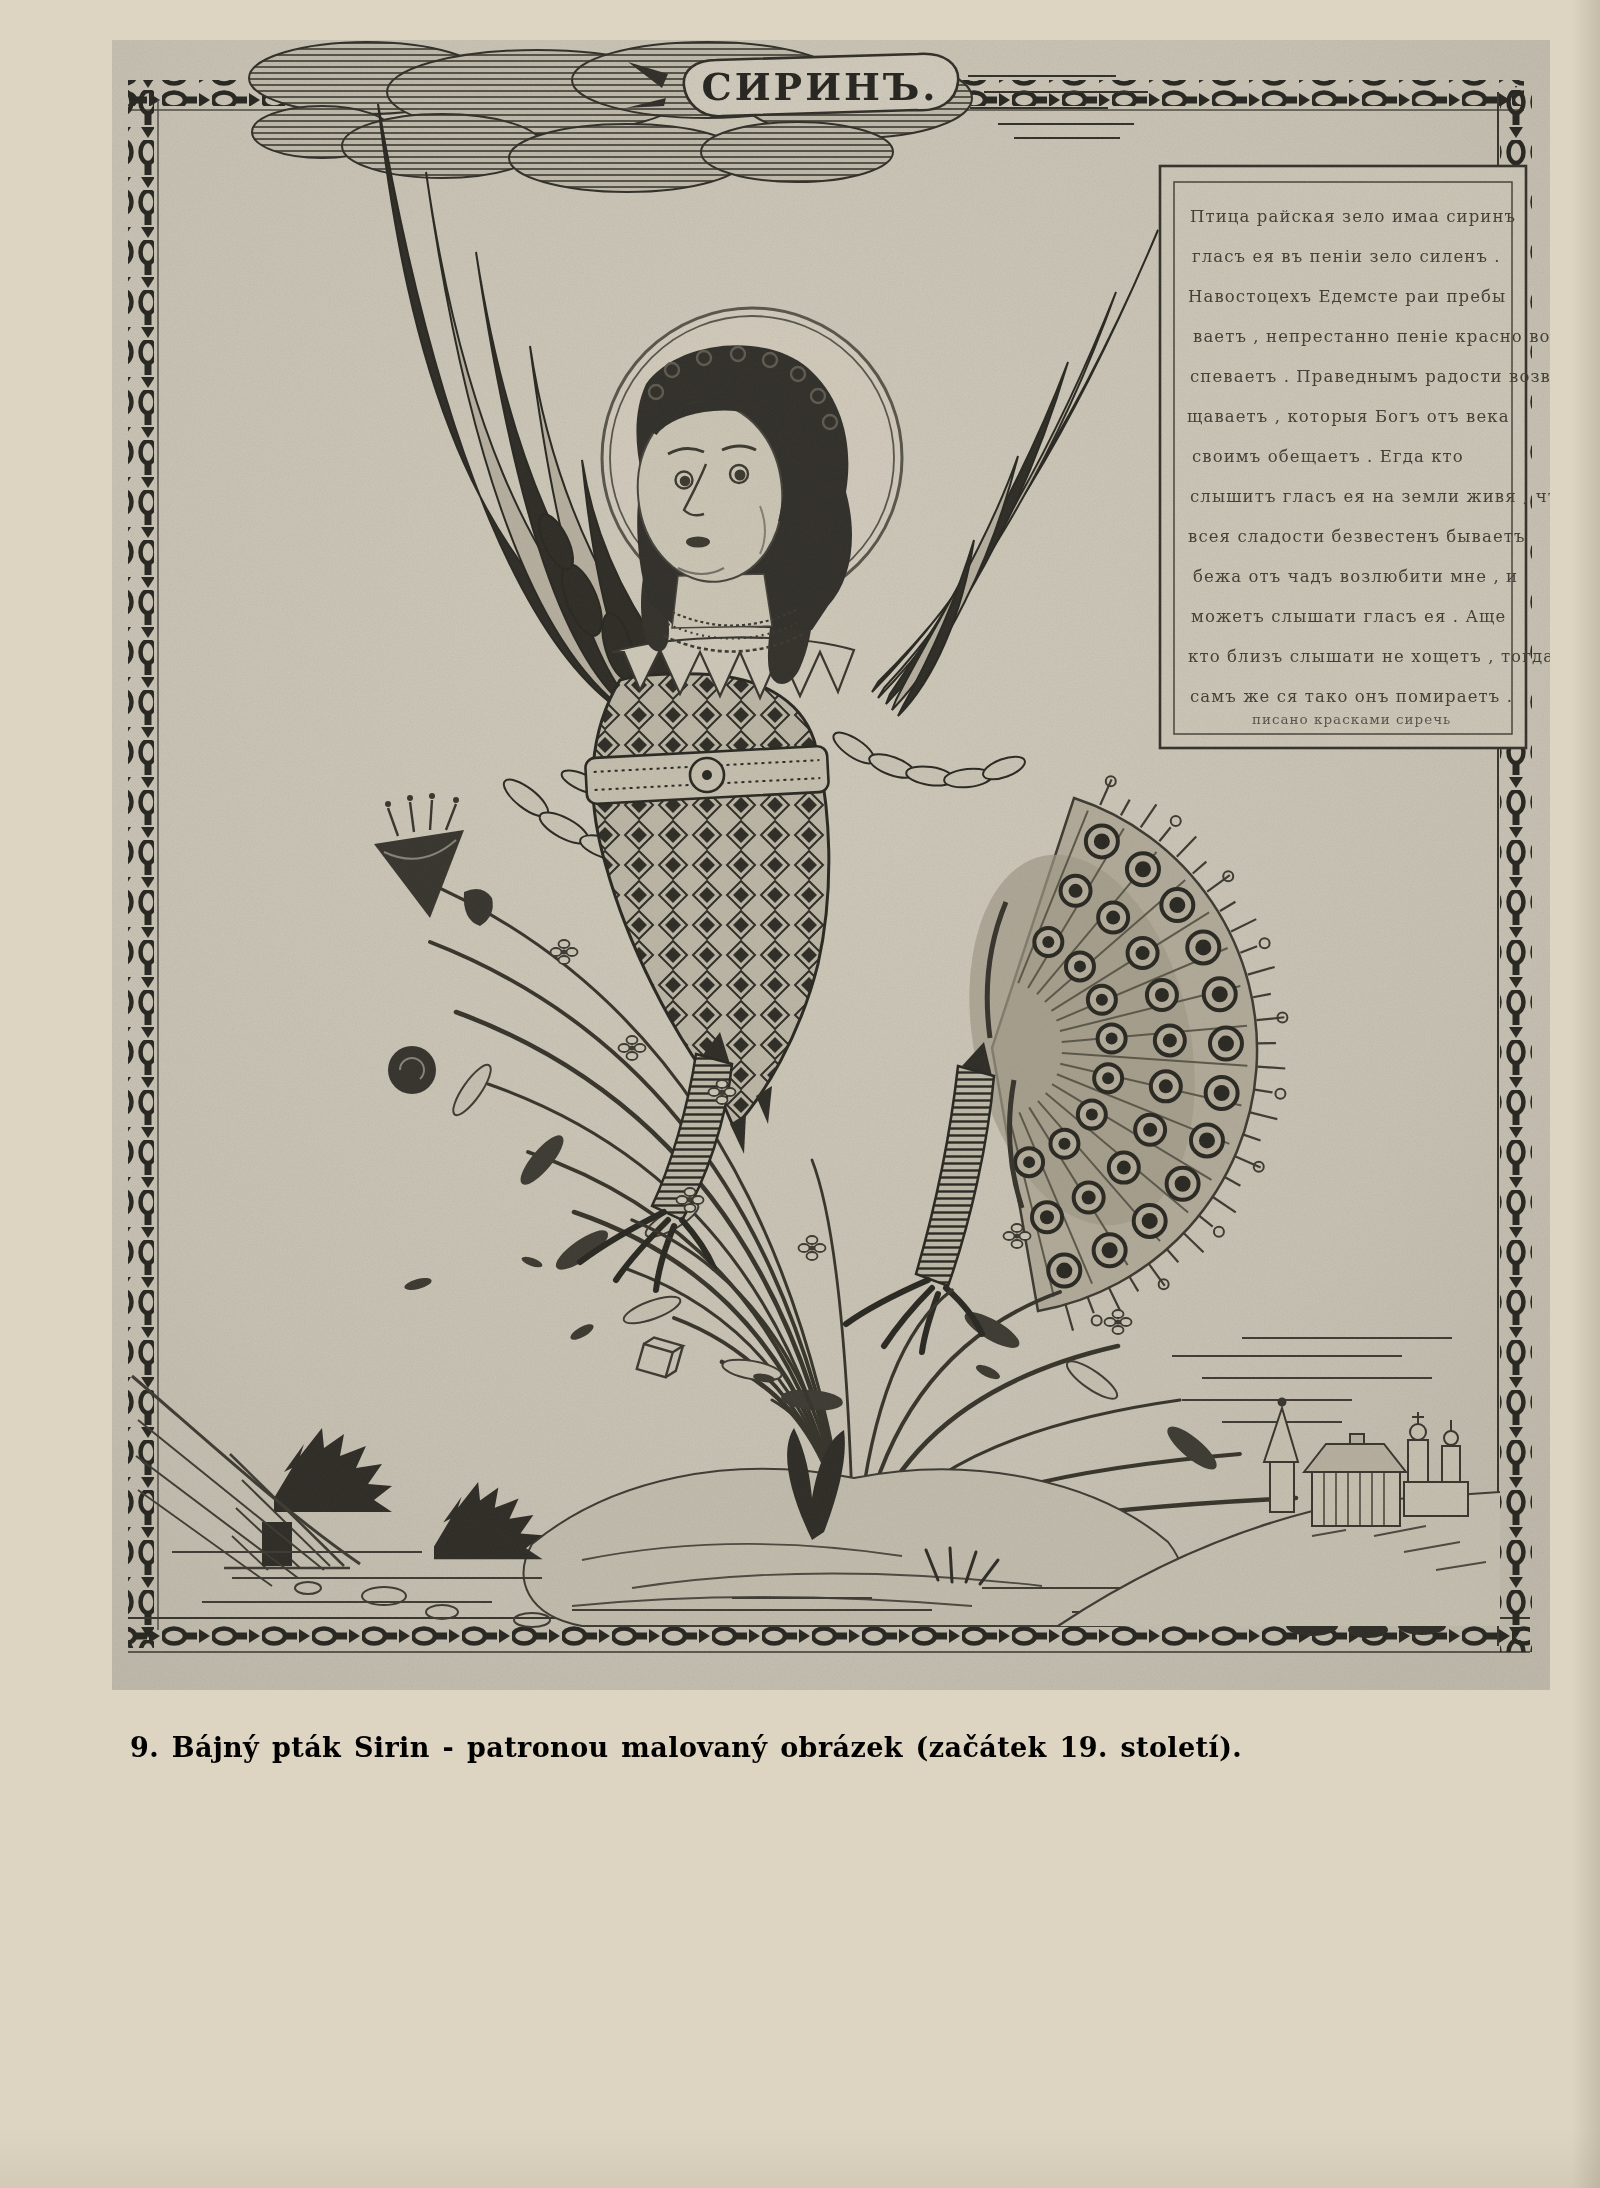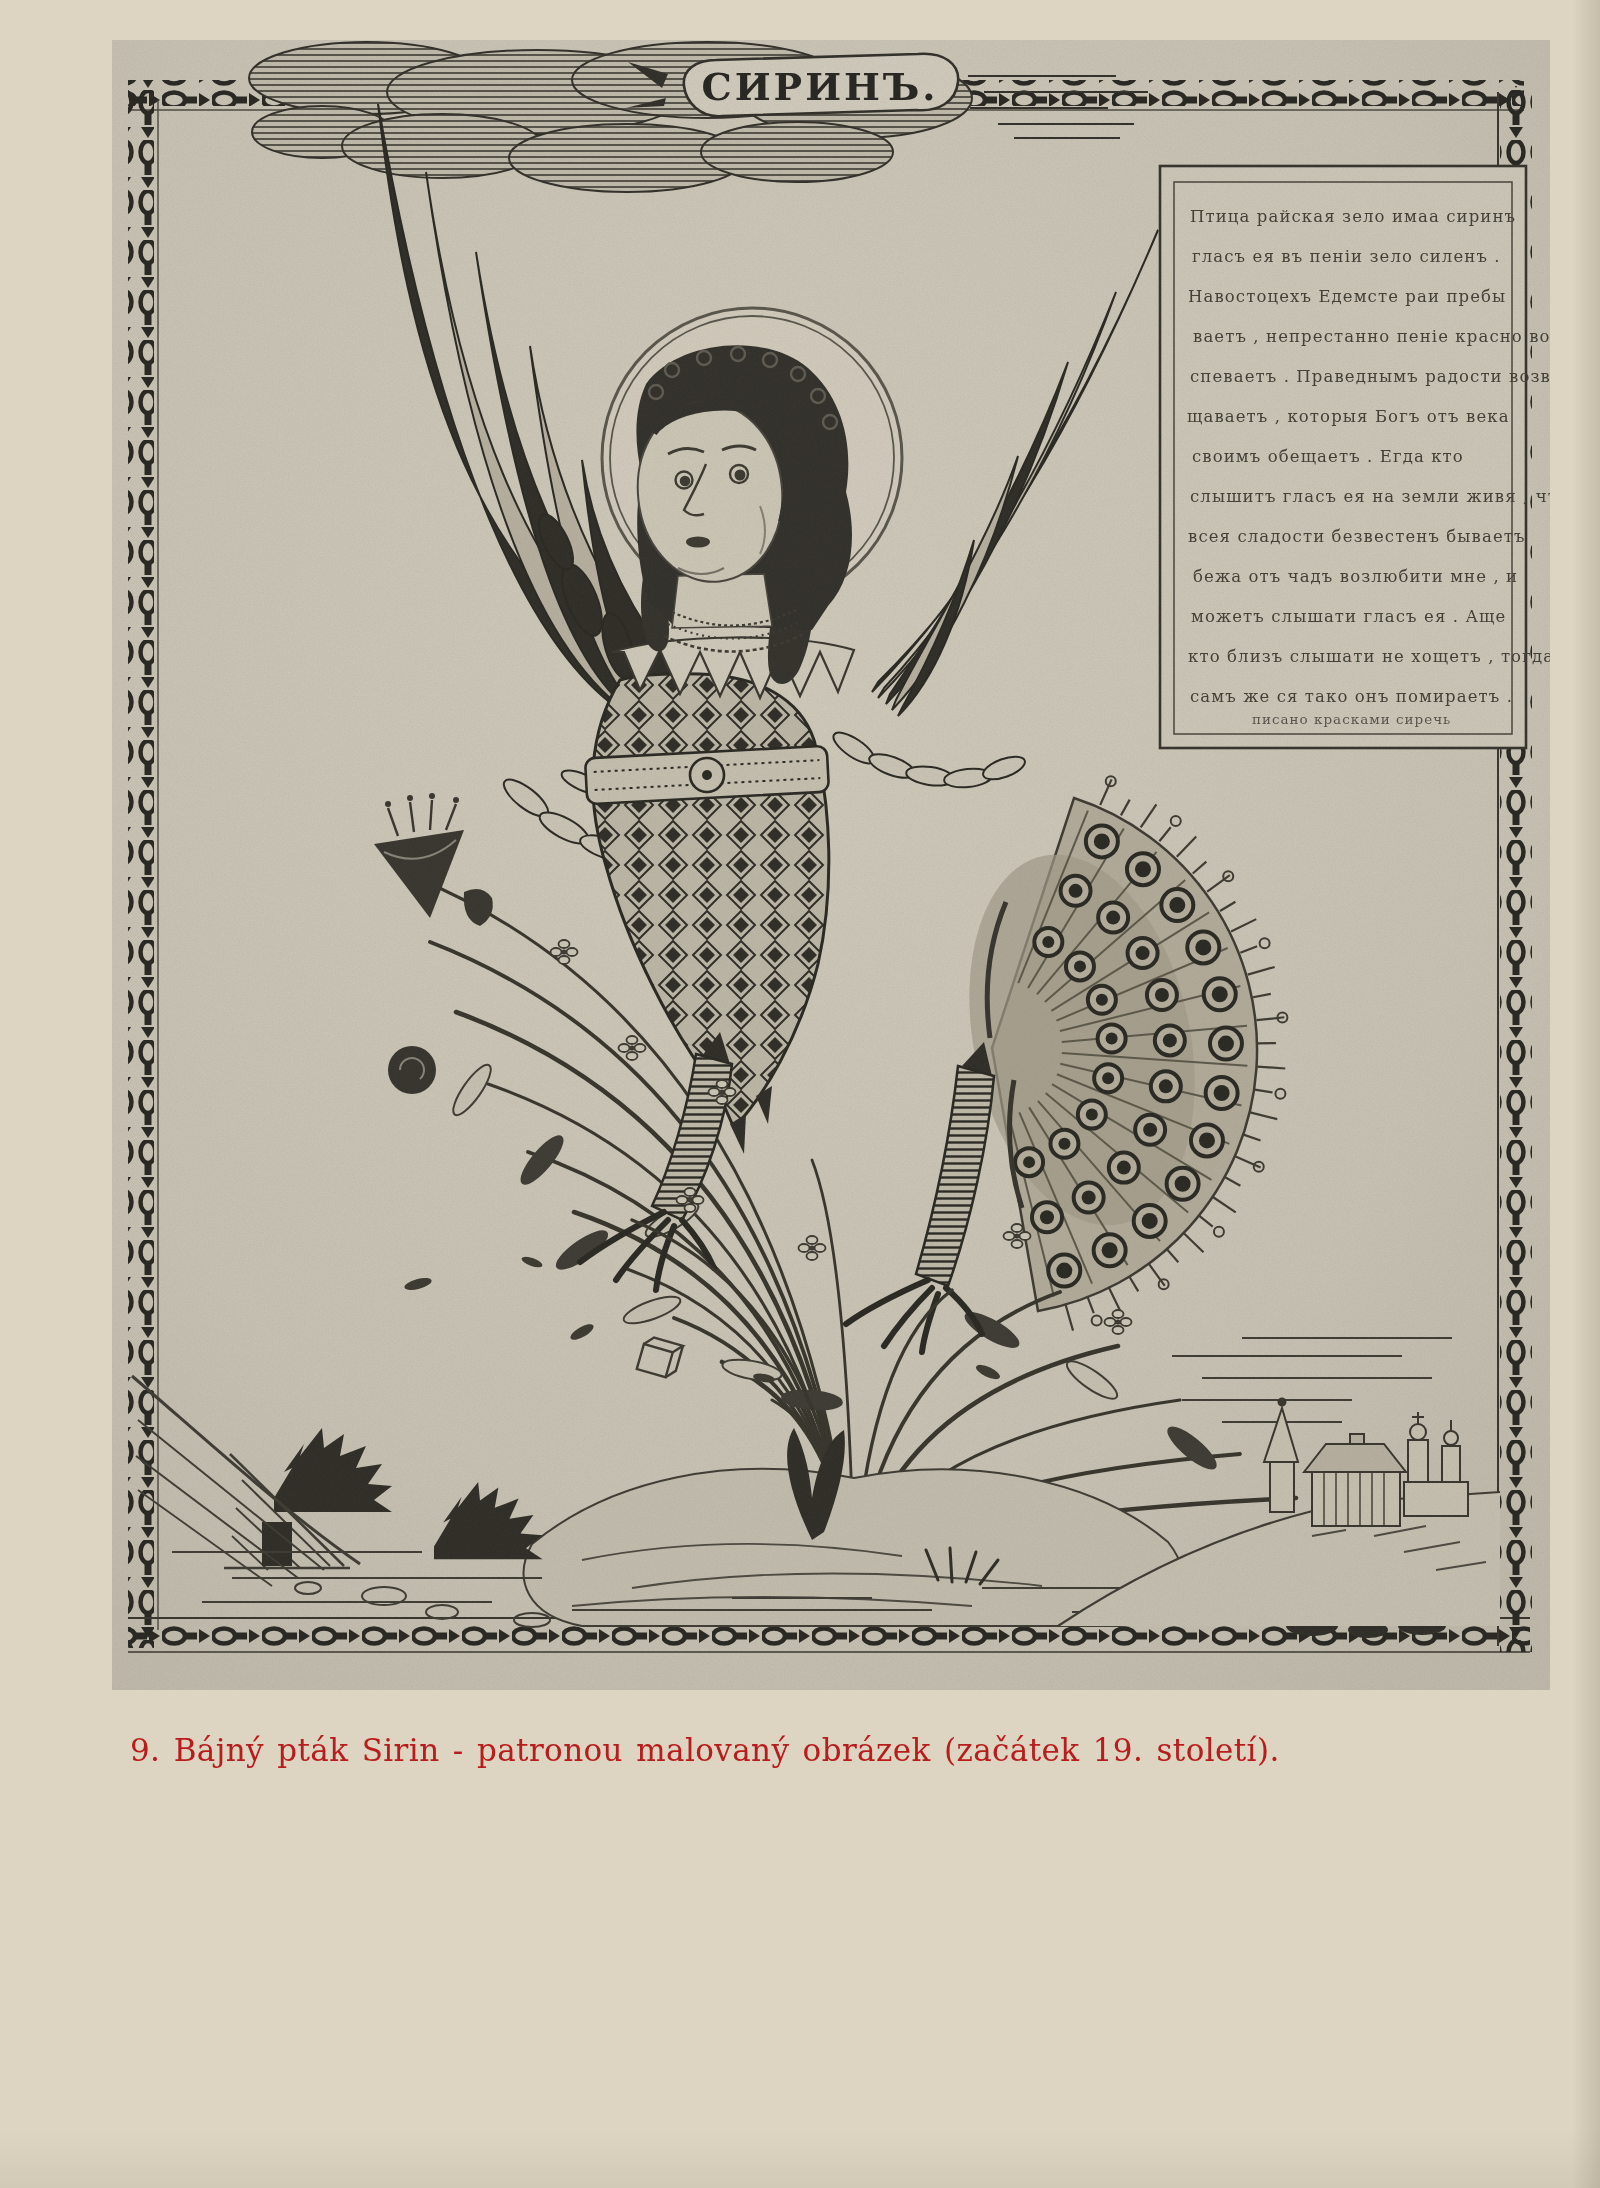--- a/index.html
+++ b/index.html
@@ -9,22 +9,22 @@
     font-family:"DejaVu Serif", serif;
   }
   #photo{
     position:absolute;left:112px;top:40px;width:1438px;height:1650px;
     background:#cbc5b7;
     box-shadow: inset 0 0 70px rgba(88,82,66,.28);
   }
   #photo svg{position:absolute;left:0;top:0;}
   #caption{
     position:absolute;left:130px;top:1732px;width:1280px;
-    font-weight:normal;font-size:31px;letter-spacing:.4px;word-spacing:3px;
-    color:#b91c1c;
+    font-weight:bold;font-size:27px;letter-spacing:.4px;word-spacing:3px;
+    color:#000000;
   }
   #page-edge{
     position:absolute;right:0;top:0;width:28px;height:100%;
     background:linear-gradient(to right, rgba(0,0,0,0), rgba(105,95,75,.20));
   }
   #page-bottom{
     position:absolute;left:0;bottom:0;width:100%;height:60px;
     background:linear-gradient(to bottom, rgba(0,0,0,0), rgba(120,110,88,.10));
   }
 </style>

